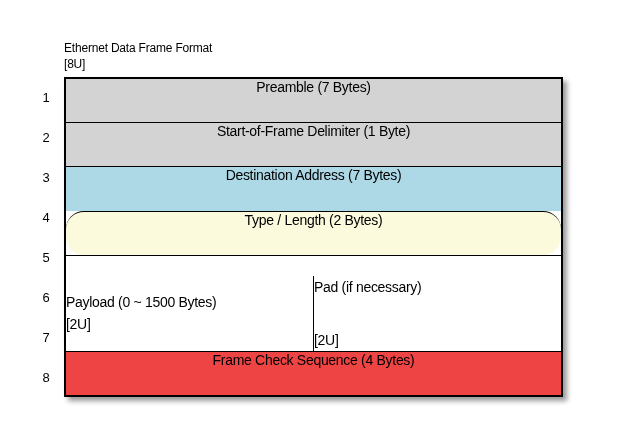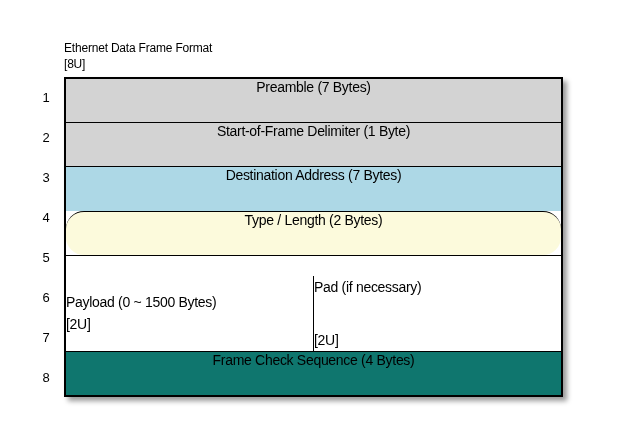--- a/index.html
+++ b/index.html
@@ -123,18 +123,18 @@
     <div class="frow tall" style="background: rgb(255, 255, 255);">
       <div class="split-cell">
         <span>Payload (0 ~ 1500 Bytes)</span>
         <span>[2U]</span>
       </div>
       <div class="split-cell">
         <span>Pad (if necessary)</span>
         <span>[2U]</span>
       </div>
     </div>
-    <div class="frow" style="background: #0f766e;">
+    <div class="frow" style="background: #ef4444;">
       <span>Frame Check Sequence (4 Bytes)</span>
     </div>
   </div>
 
 </div>
 
 </body></html>

